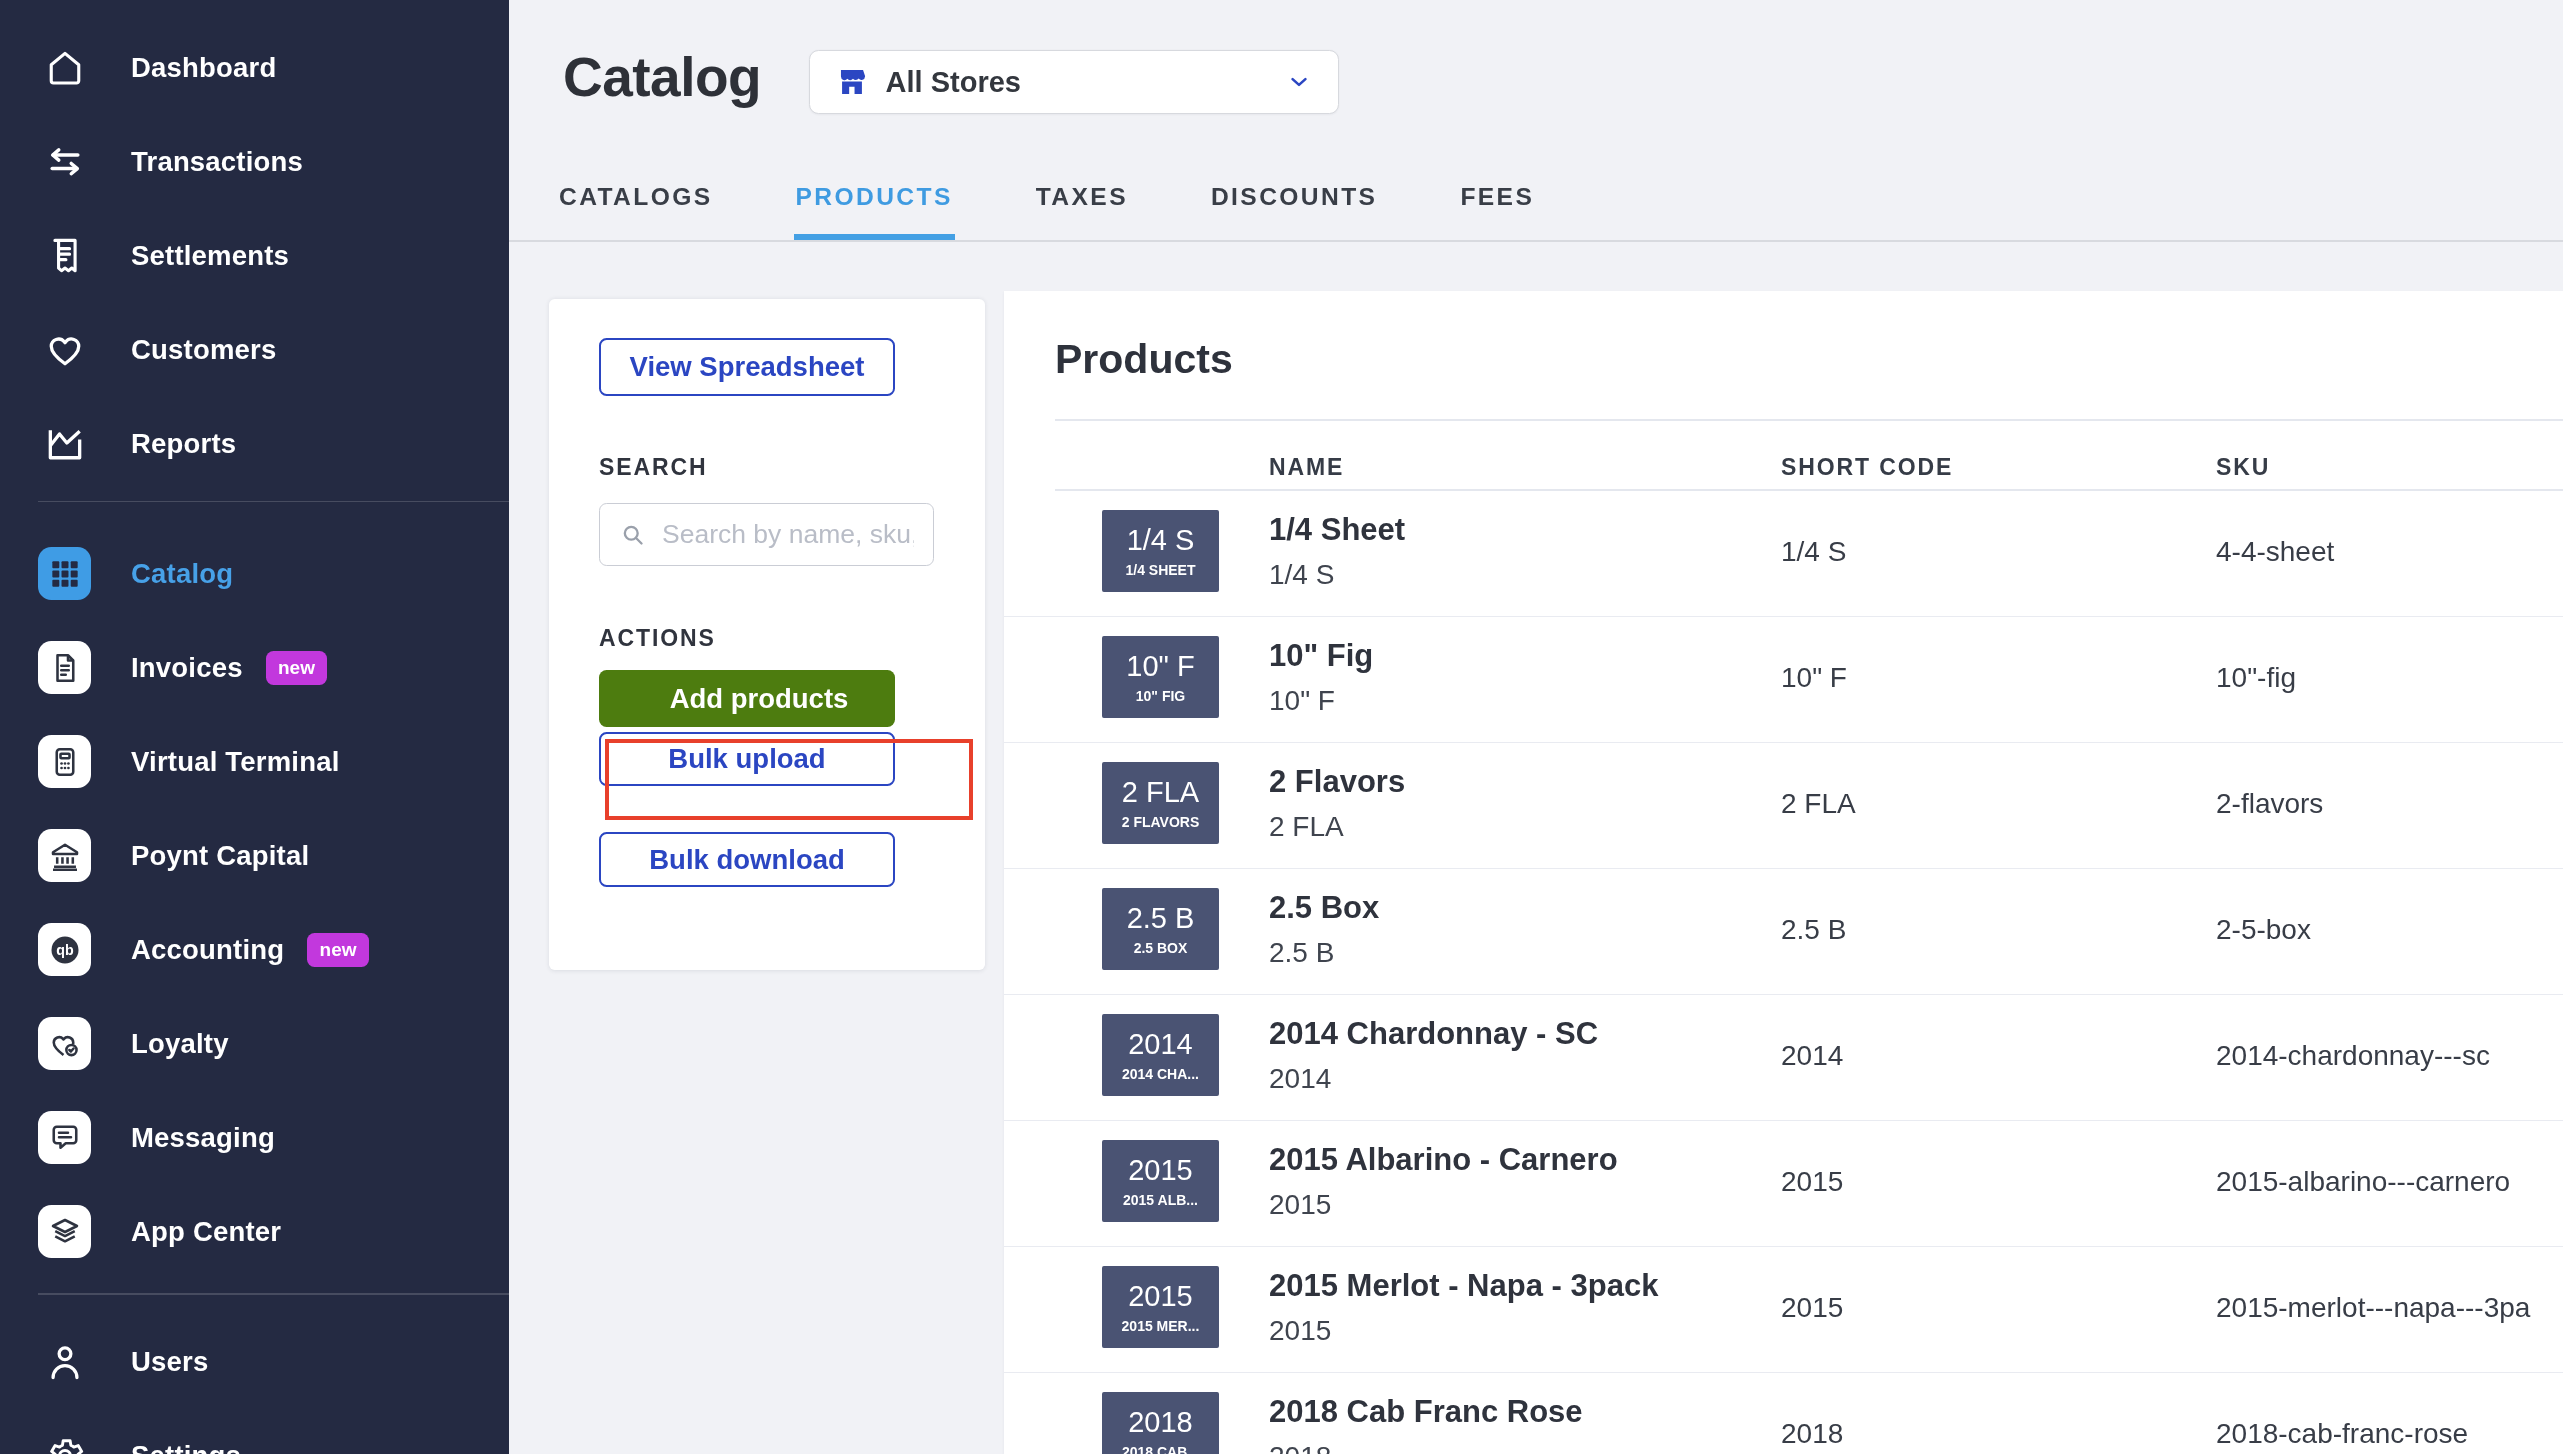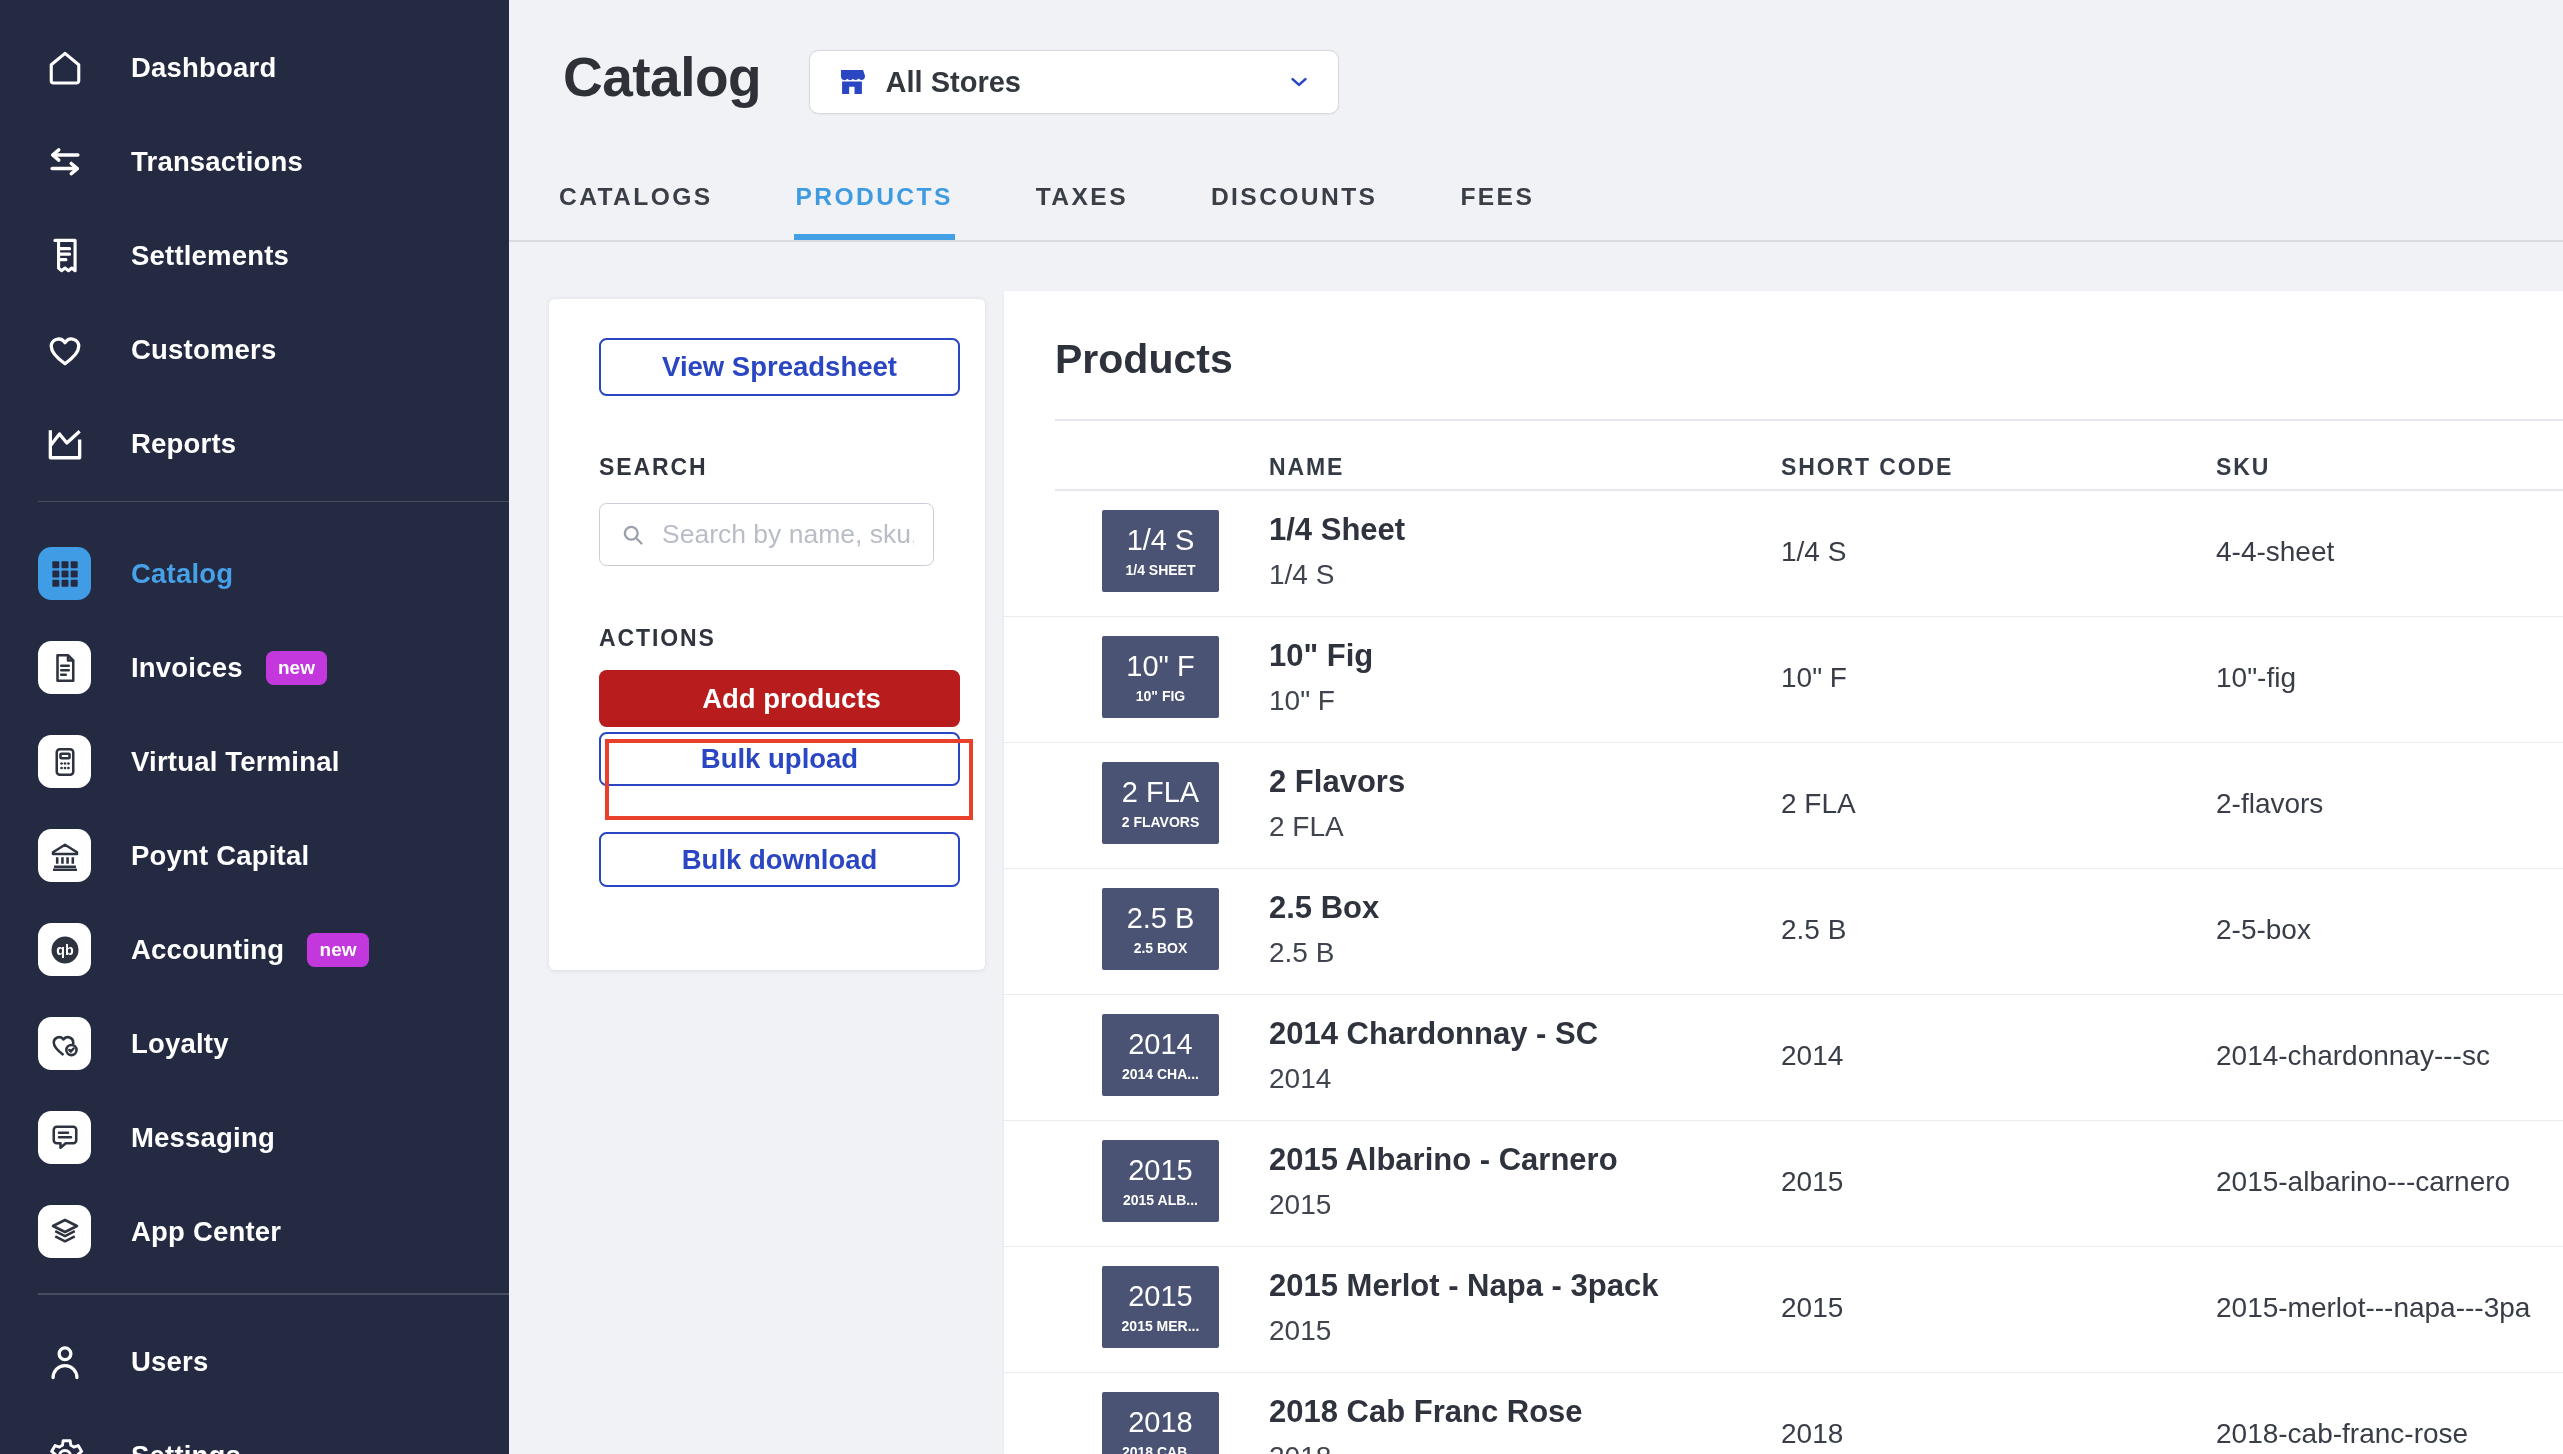--- a/index.html
+++ b/index.html
@@ -75,26 +75,26 @@
     content:""; position:absolute; left:-1.9px; right:-1.9px; bottom:0; height:8.5px;
     background:#44A0E4;
   }
   .tabs-line { position:absolute; left:509px; right:0; top:240px; height:1.9px; background:#D8DADF; }
   
   .action-card {
     position:absolute; left:549px; top:299px; width:436px; height:671px;
     background:#fff; border-radius:5.7px; box-shadow:0 0.9px 4.7px rgba(30,35,60,.10);
   }
   .btn {
-    position:absolute; left:50px; width:361px;
+    position:absolute; left:50px; width:296px;
     display:flex; align-items:center; justify-content:center;
     border-radius:7.6px; font-size:27.5px; font-weight:700; cursor:pointer;
     background:#fff; border:2.8px solid #2B46C2; color:#2B46C2;
   }
-  .btn.solid { background:#b91c1c; color:#fff; border:none;padding-left:24px; }
+  .btn.solid { background:#4d7c0f; color:#fff; border:none;padding-left:24px; }
   .btn-view { top:39px; height:58px; }
   .btn-add { top:371px; height:57px; }
   .btn-upload { top:433px; height:54px;text-align:center; }
   .btn-download { top:533px; height:55px; }
   .side-label {
     position:absolute; left:50px; font-size:23px; font-weight:700;
     letter-spacing:1.9px; color:#30343E;
   }
   .lbl-search { top:155px; }
   .lbl-actions { top:326px; }

